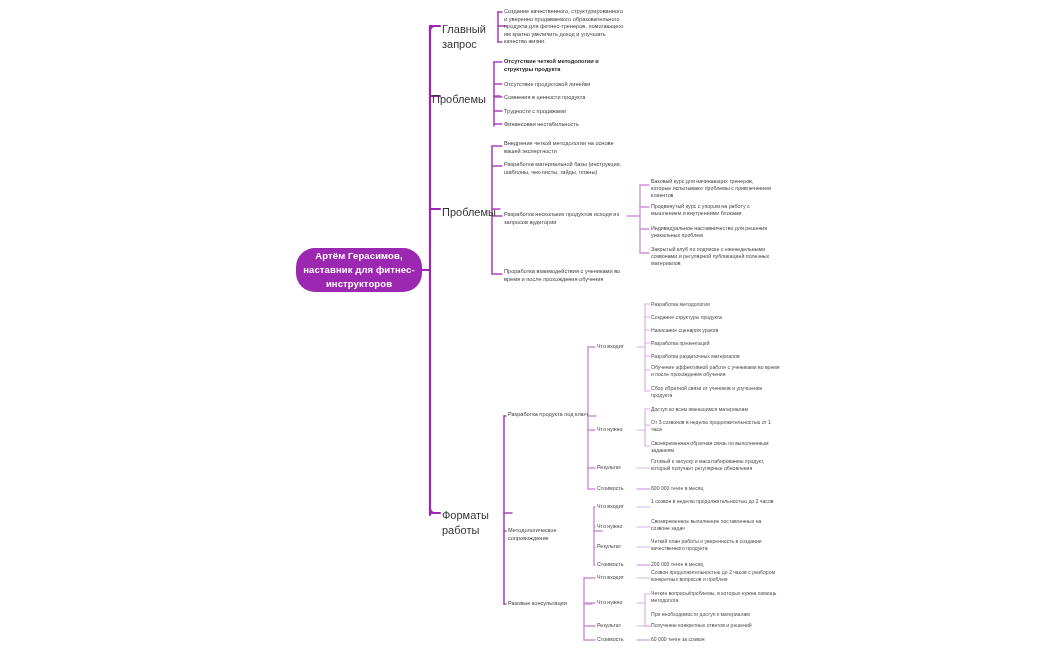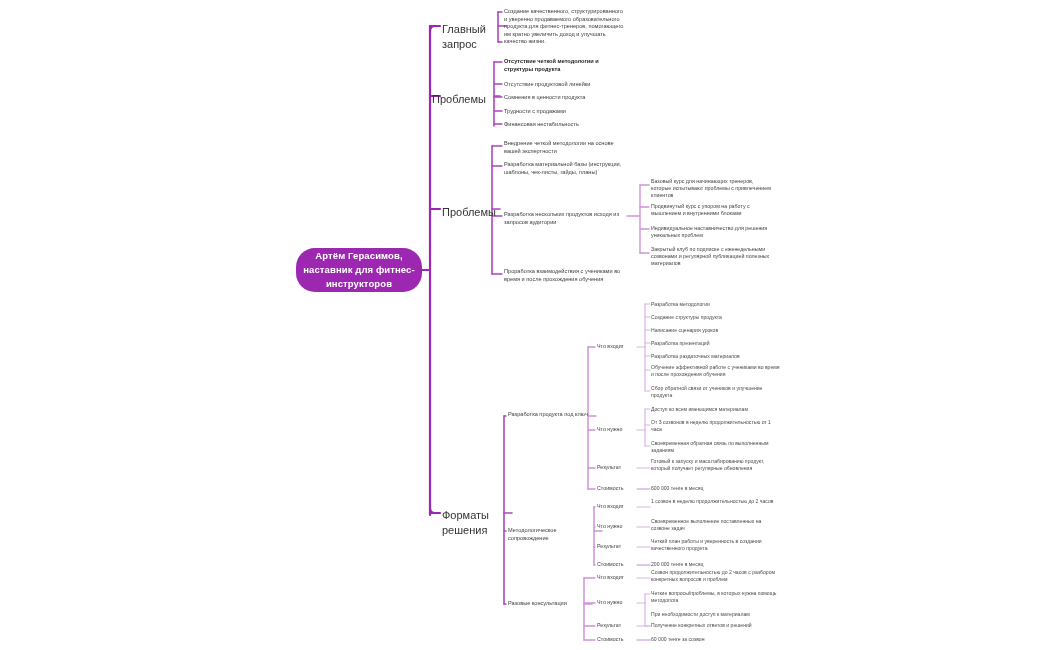--- a/index.html
+++ b/index.html
@@ -141,21 +141,21 @@
   </svg>
 
   <div class="root" id="root-node" style="left:296px; top:248px; width:126px; height:44px;">Артём Герасимов, наставник для фитнес-инструкторов</div>
 
   <div class="node lvl1" style="left:442px; top:22px; width:64px;">Главный запрос</div>
 
   <div class="node lvl1" style="left:432px; top:92px; width:60px;">Проблемы</div>
 
   <div class="node lvl1" style="left:442px; top:205px; width:60px;">Проблемы</div>
 
-  <div class="node lvl1" style="left:442px; top:508px; width:70px;">Форматы решения</div>
+  <div class="node lvl1" style="left:442px; top:508px; width:70px;">Форматы работы</div>
 
   <div class="node lvl2" style="left:504px; top:8px; width:120px;">Создание качественного, структурированного и уверенно продаваемого образовательного продукта для фитнес-тренеров, помогающего им кратно увеличить доход и улучшать качество жизни.</div>
 
   <div class="node lvl2 bold" style="left:504px; top:58px; width:118px;">Отсутствие четкой методологии и структуры продукта</div>
   <div class="node lvl2" style="left:504px; top:81px; width:118px;">Отсутствие продуктовой линейки</div>
   <div class="node lvl2" style="left:504px; top:94px; width:118px;">Сомнения в ценности продукта</div>
   <div class="node lvl2" style="left:504px; top:108px; width:118px;">Трудности с продажами</div>
   <div class="node lvl2" style="left:504px; top:121px; width:118px;">Финансовая нестабильность</div>
 
   <div class="node lvl2" style="left:504px; top:140px; width:120px;">Внедрение четкой методологии на основе вашей экспертности</div>

